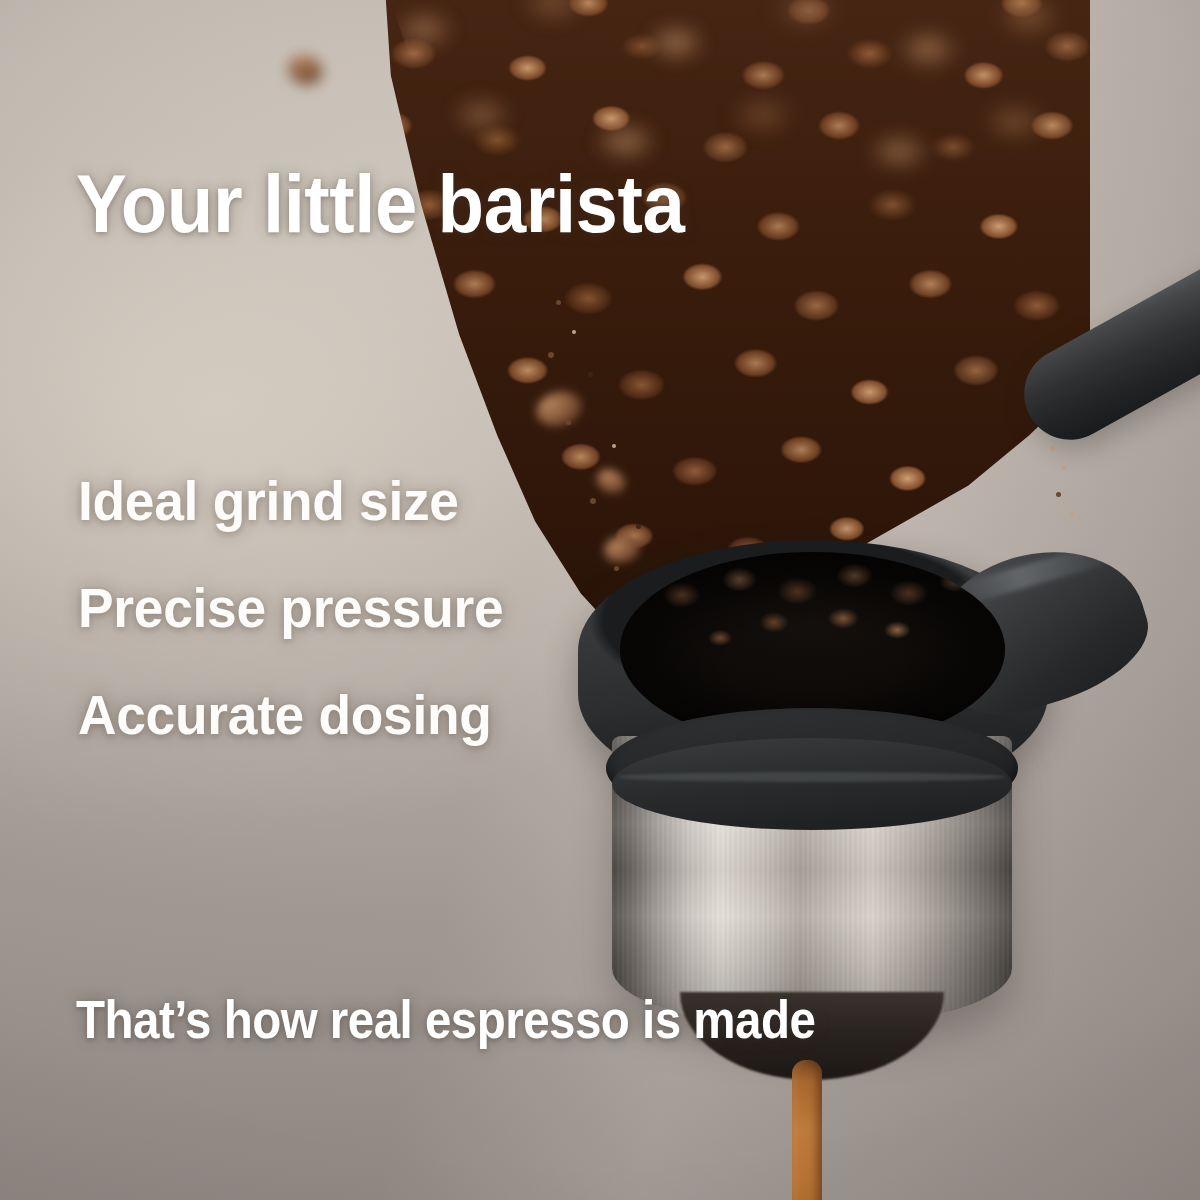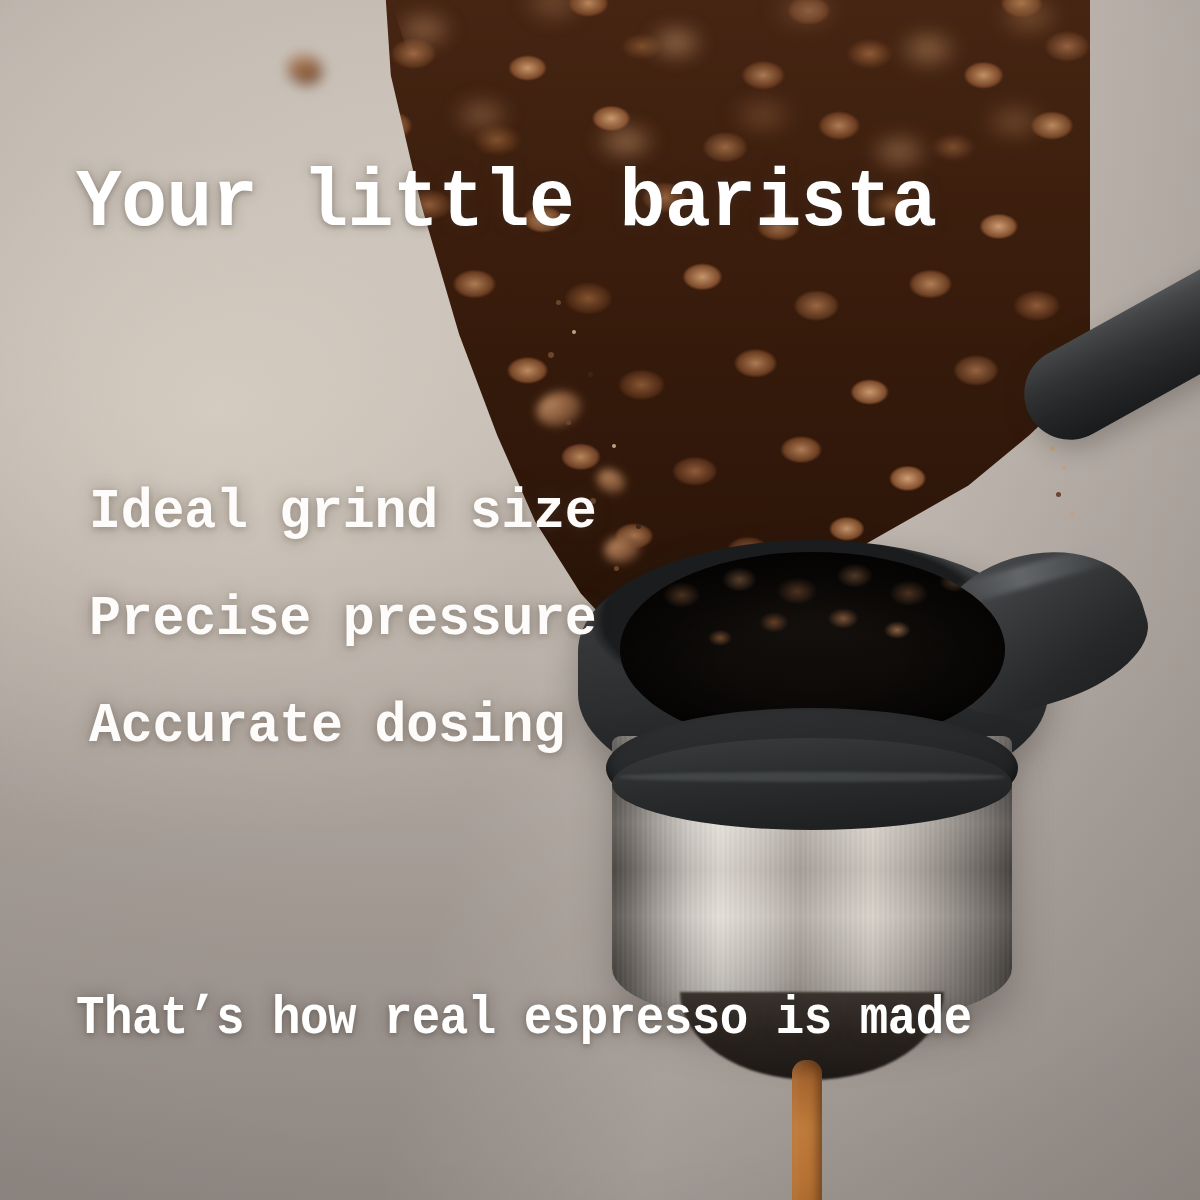--- a/index.html
+++ b/index.html
@@ -380,21 +380,20 @@
       #9d6029 100%);
     border-radius: 14px 14px 8px 8px;
     box-shadow: inset -5px 0 9px rgba(70,38,16,0.55), inset 5px 0 7px rgba(235,180,120,0.18);
     filter: blur(0.7px);
   }
 
   
   .text-layer {
     position: absolute;
     inset: 0;
-    font-family: Liberation Mono, monospace;
   }
   .headline {
     position: absolute;
     left: 76px;
     top: 163px;
     margin: 0;
     font-size: 82px;
     line-height: 1.0;
     font-weight: 700;
     letter-spacing: -0.5px;
@@ -403,21 +402,21 @@
     transform-origin: 0 50%;
     white-space: nowrap;
     text-shadow:
       0 0 14px rgba(70,58,48,0.34),
       0 2px 5px rgba(60,50,42,0.28);
   }
   .features {
     position: absolute;
     left: 78px;
     top: 448px;
-    margin: 11px;
+    margin: 0;
     padding: 0;
     list-style: none;
   }
   .feature-item {
     font-size: 55px;
     line-height: 107px;
     font-weight: 700;
     letter-spacing: -0.3px;
     color: #fdfcfa;
     white-space: nowrap;

